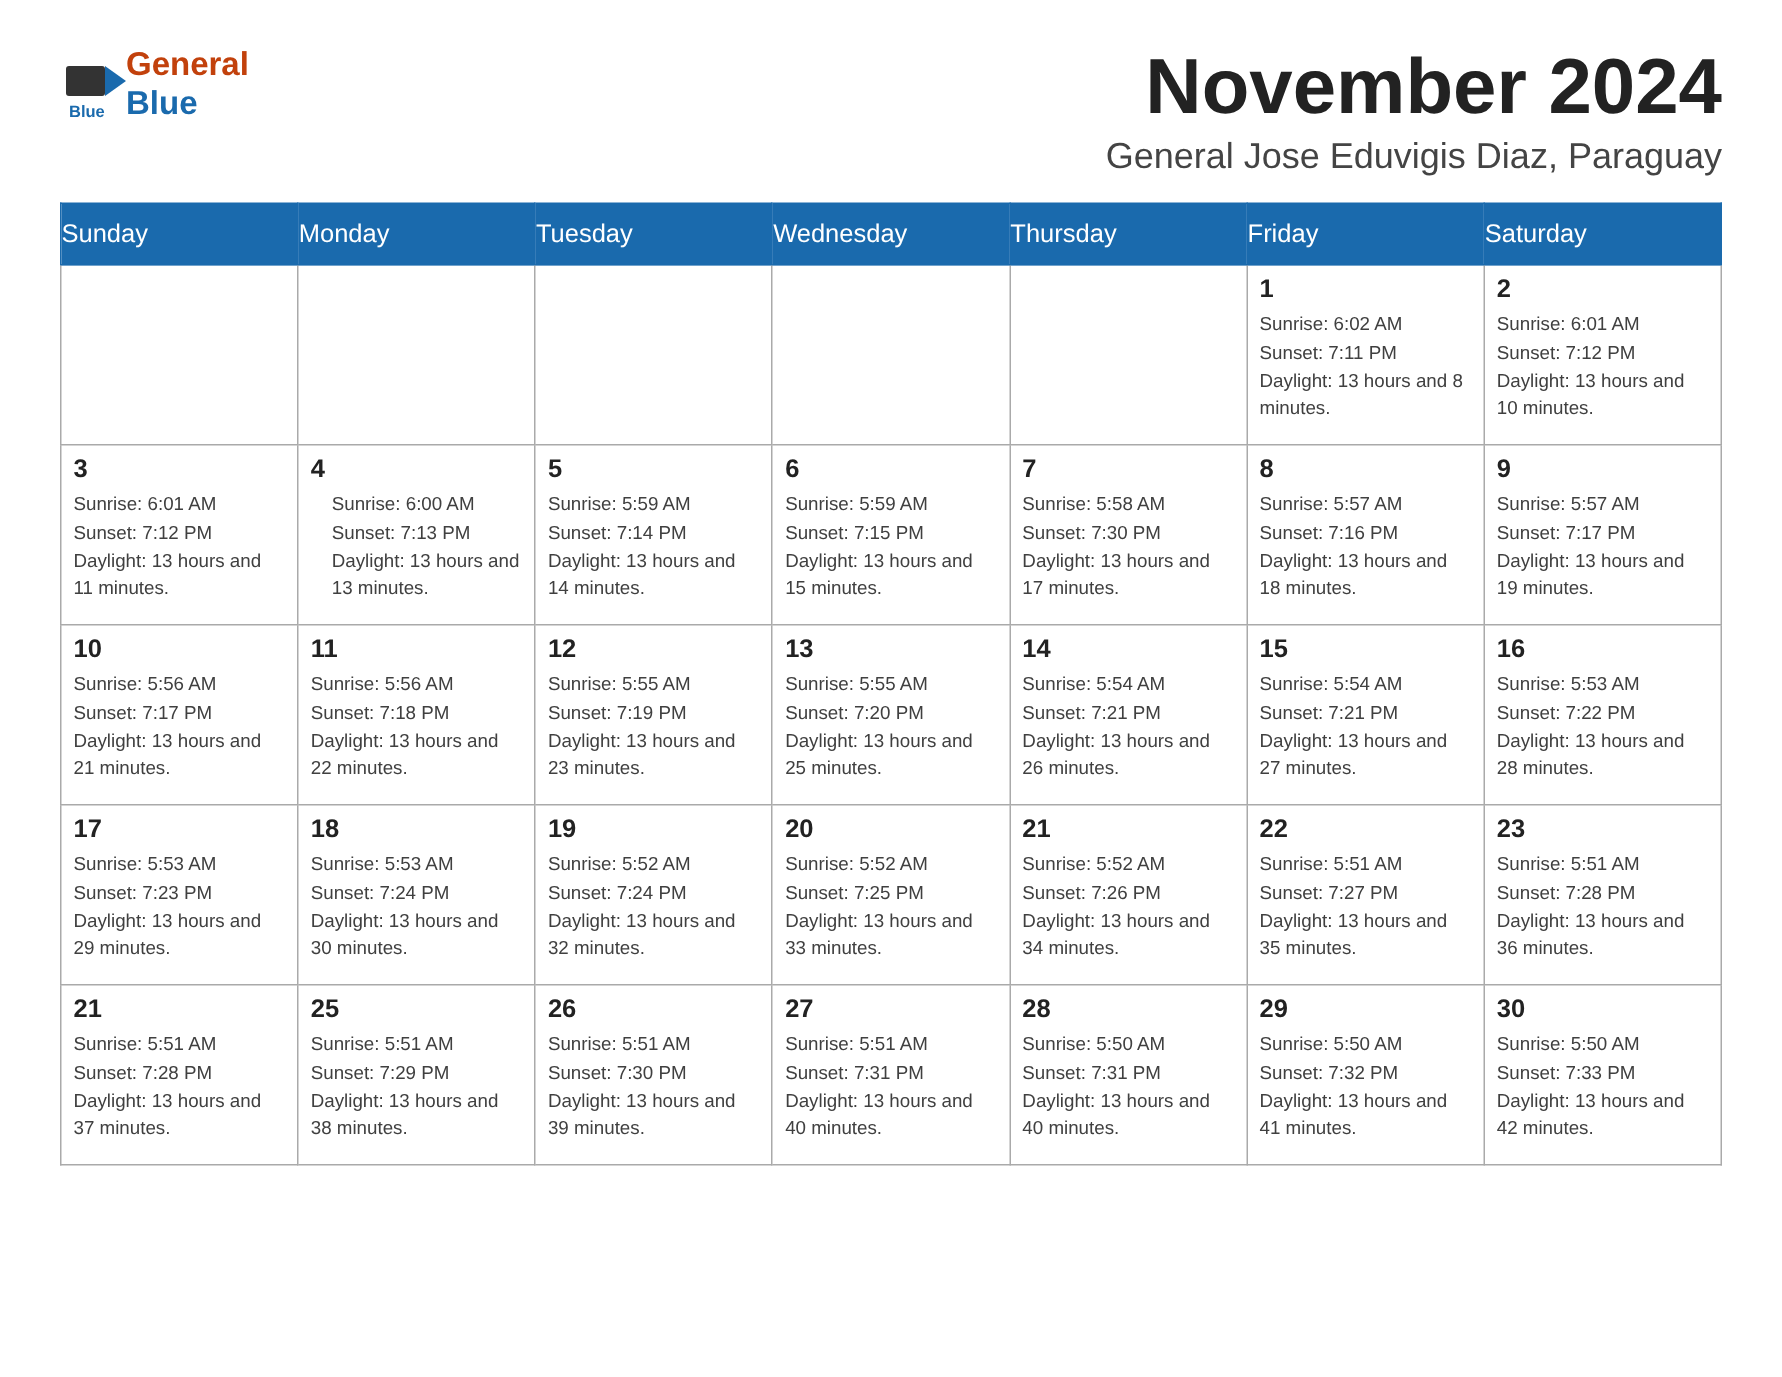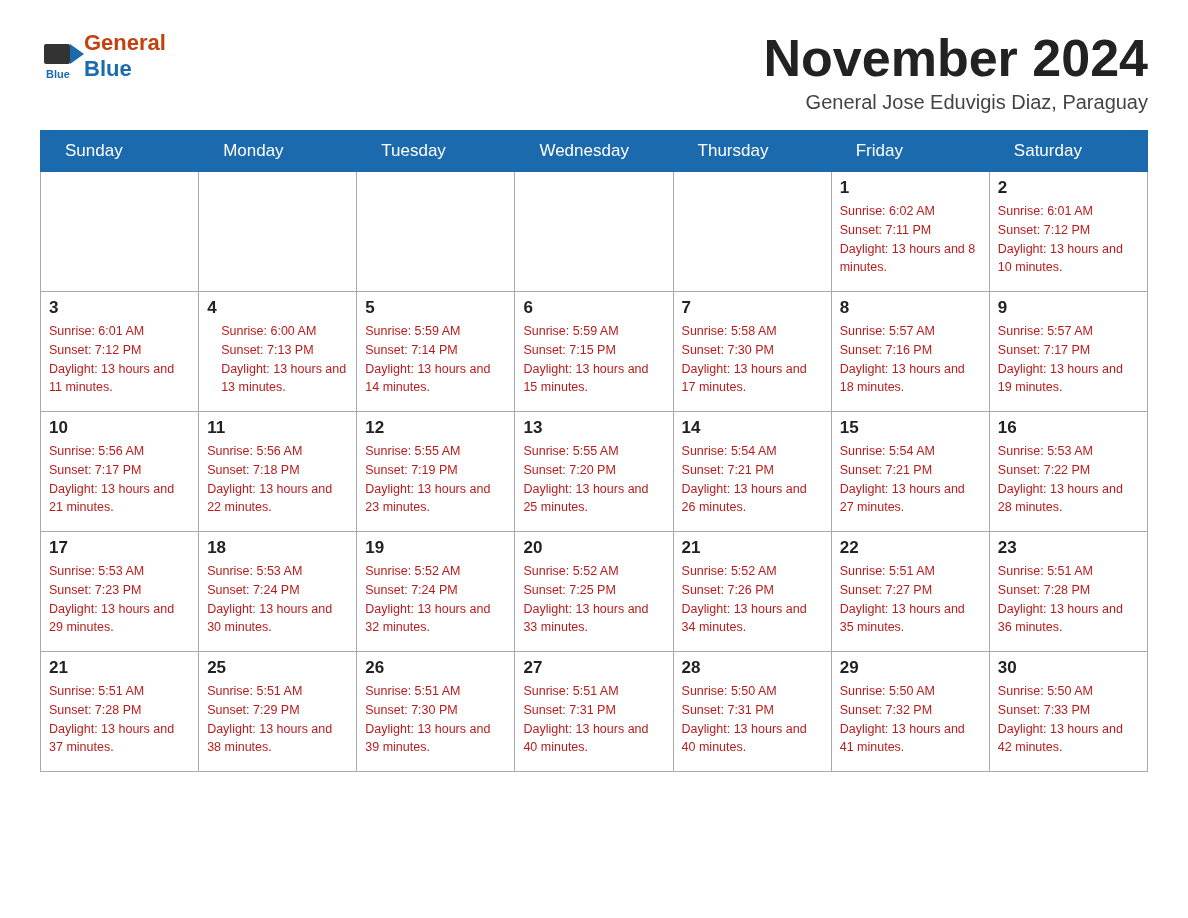--- a/index.html
+++ b/index.html
@@ -34,33 +34,33 @@
     .title-block {
       text-align: right;
     }
     .month-title {
       font-size: 52px;
       font-weight: bold;
       color: #222;
       line-height: 1.1;
     }
     .subtitle {
-      font-size: 20px;
+      font-size: 24px;
       color: #444;
       margin-top: 4px;
     }
     .calendar {
       width: 100%;
       border-collapse: collapse;
       margin-top: 16px;
     }
     .calendar th {
       background-color: #1a6aad;
       color: #fff;
-      padding: 10px 24px;
+      padding: 10px 0;
       font-size: 17px;
       font-weight: normal;
       text-align: left;
       border: 1px solid #1a6aad;
     }
     .calendar td {
       border: 1px solid #aaa;
       vertical-align: top;
       padding: 6px 8px;
       width: 14.28%;
@@ -69,21 +69,21 @@
     }
     .day-num {
       font-size: 17px;
       font-weight: bold;
       color: #222;
       display: block;
       margin-bottom: 4px;
     }
     .day-info {
       font-size: 12.5px;
-      color: #b91c1c;
+      color: #404040;
       line-height: 1.5;
     }
     tr:nth-child(odd) td { background: #f9f9f9; }
     tr:nth-child(even) td { background: #fff; }
     
     .calendar tbody tr td { background: #fff; }
   </style>
 </head>
 <body>
 

